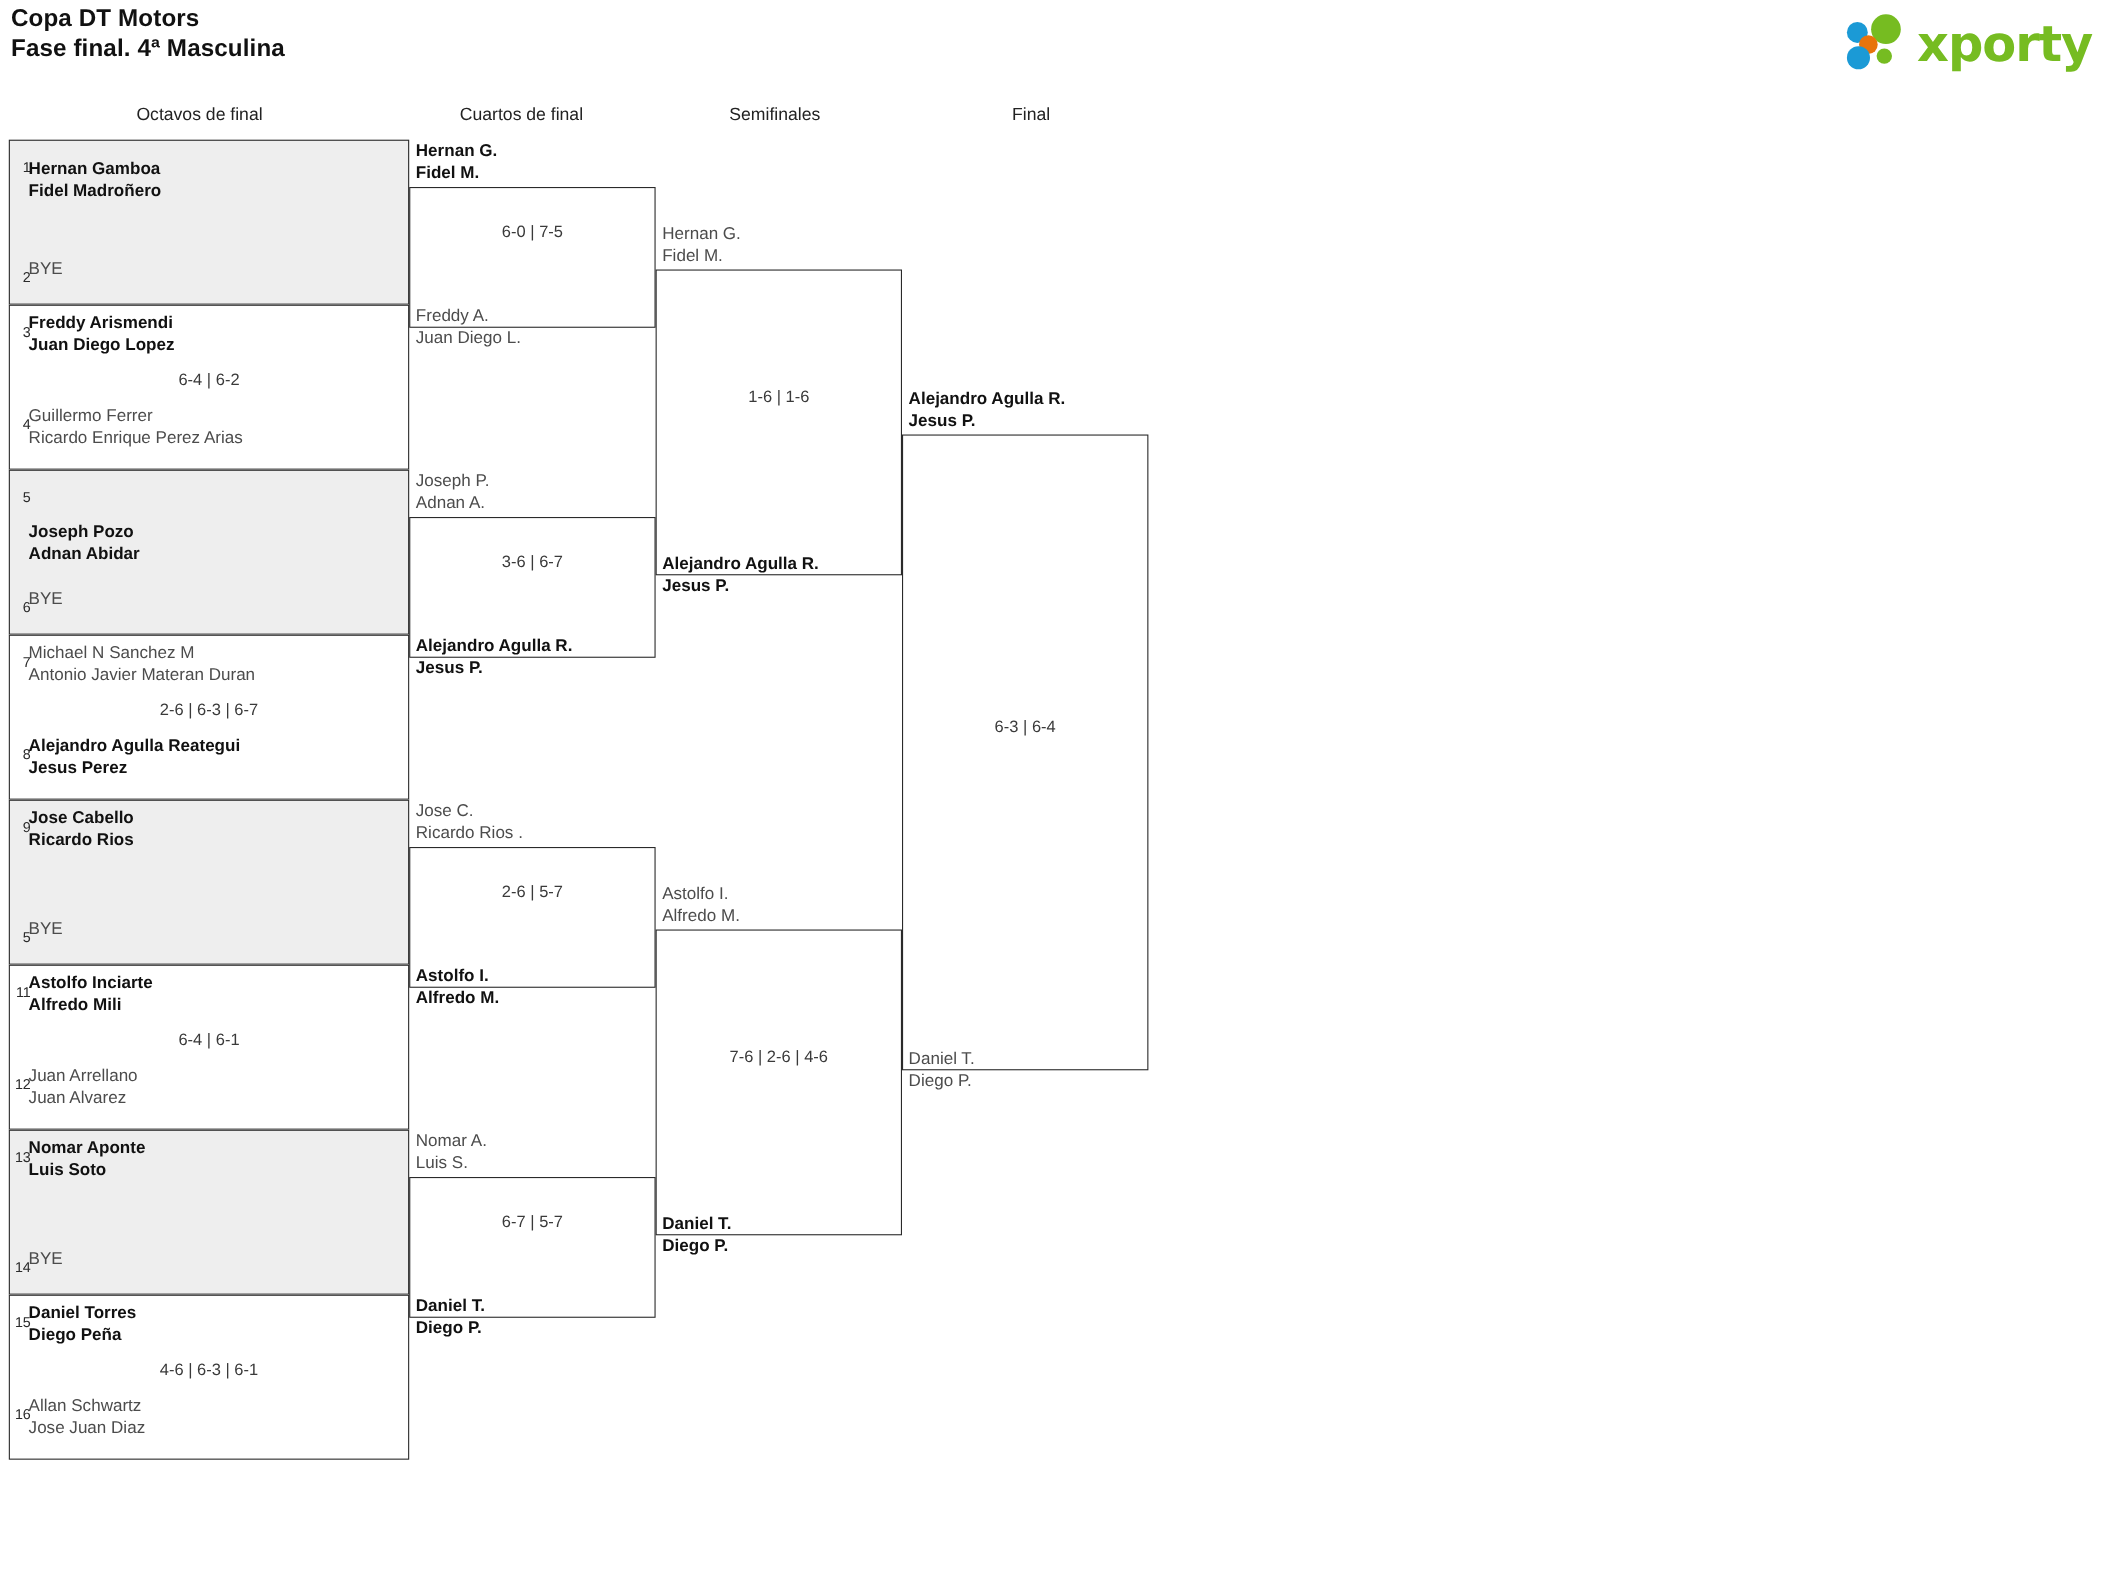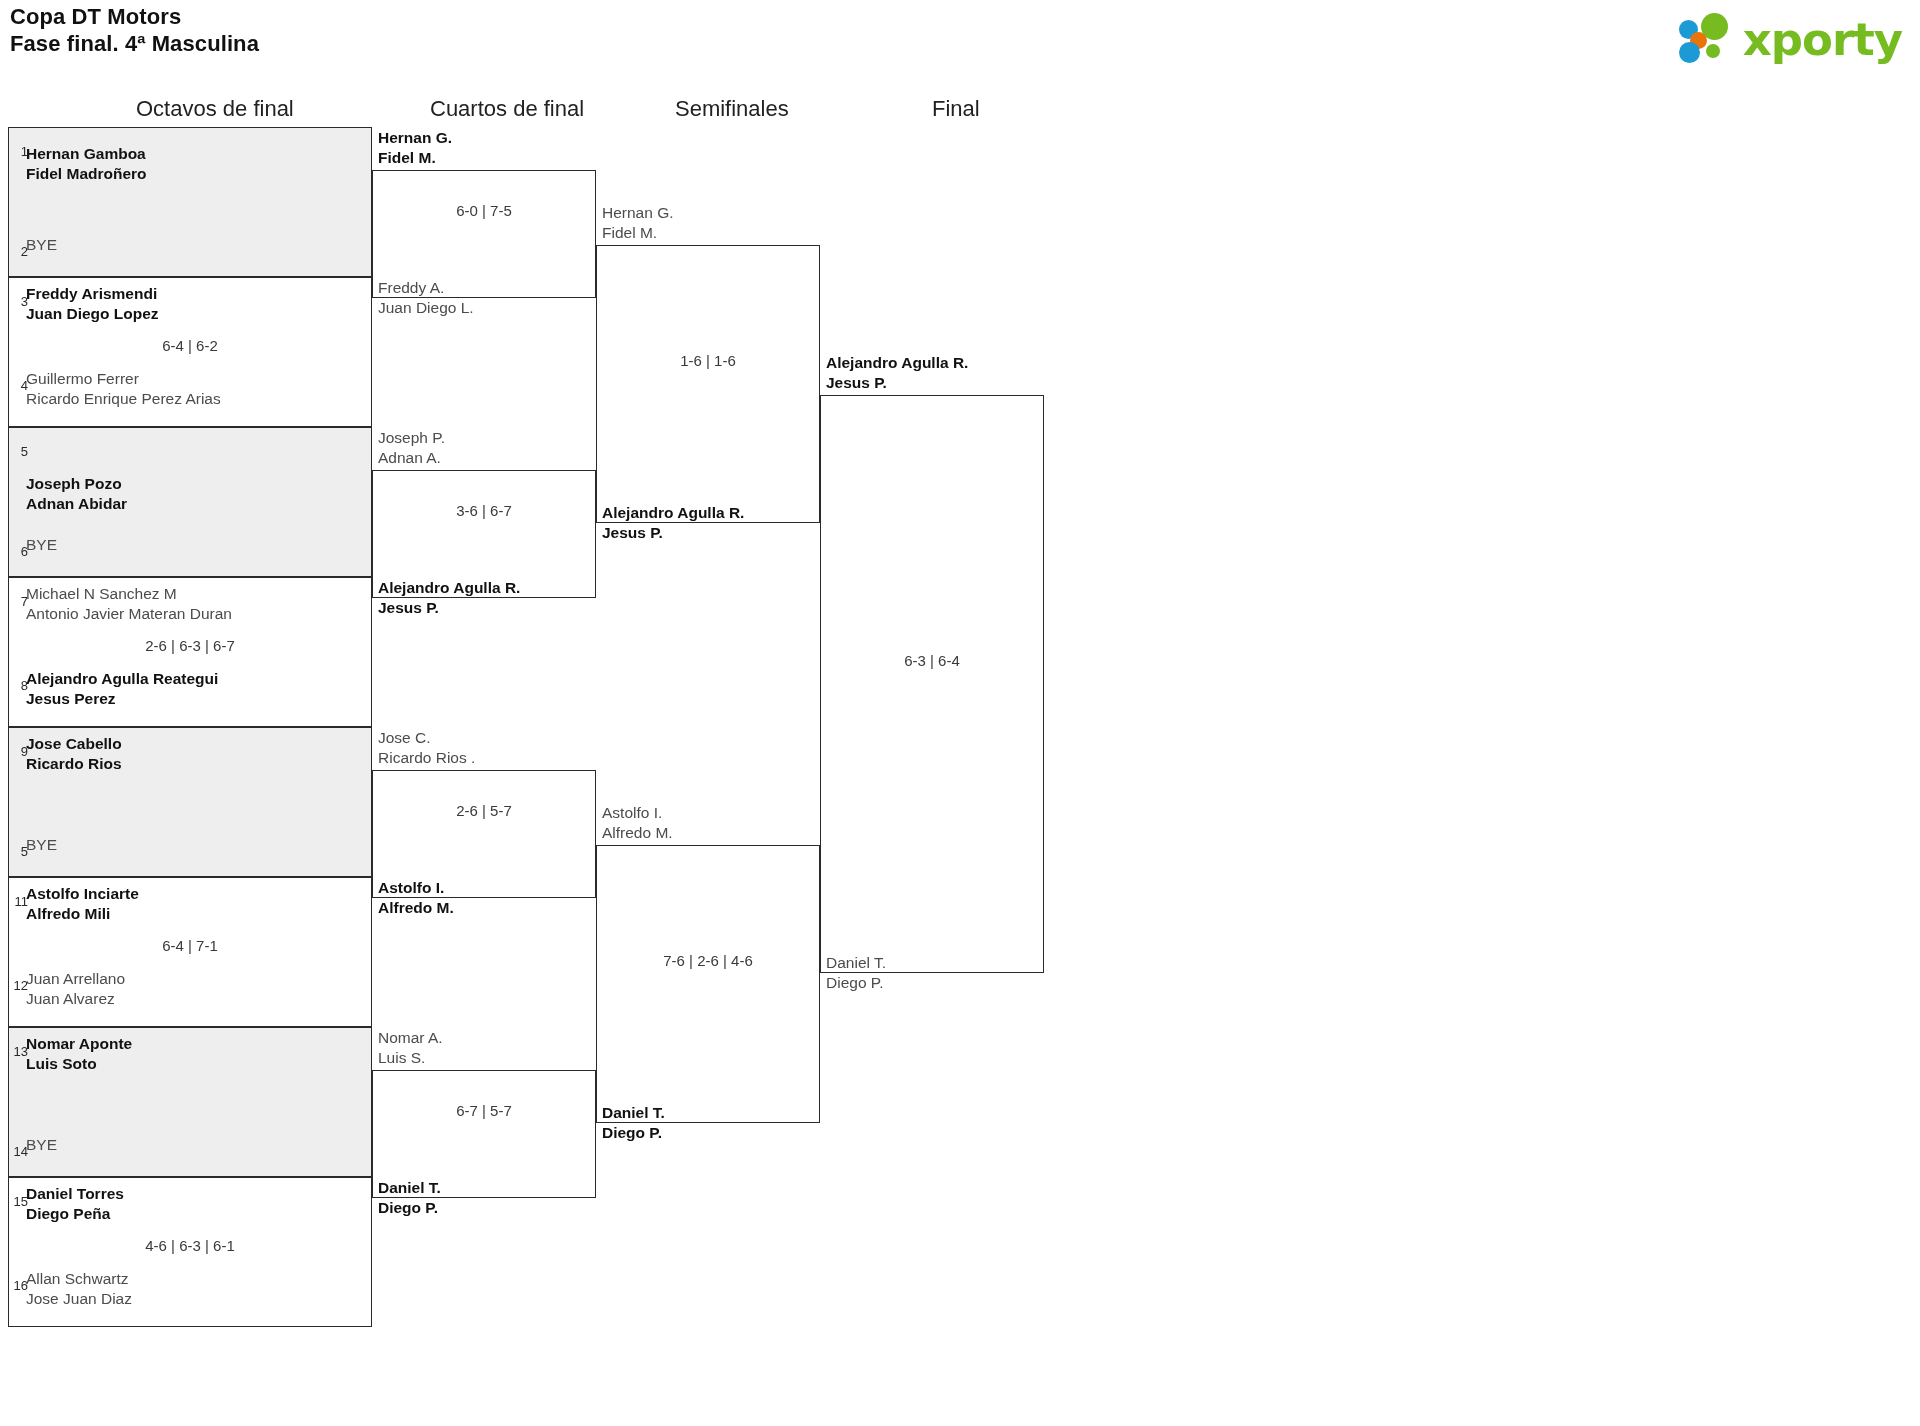--- a/index.html
+++ b/index.html
@@ -20,21 +20,21 @@
   .logo-mark i{position:absolute;border-radius:50%;display:block;}
   .d1{width:19px;height:19px;left:0px;top:9px;background:#1b9ad6;}
   .d2{width:27px;height:27px;left:22px;top:2px;background:#76bc21;}
   .d3{width:17px;height:17px;left:11px;top:21px;background:#e8740c;}
   .d4{width:21px;height:21px;left:0px;top:31px;background:#1b9ad6;}
   .d5{width:14px;height:14px;left:27px;top:33px;background:#76bc21;}
   .logo-text{font-size:45px;font-weight:700;color:#76bc21;line-height:1;letter-spacing:-1px;
              font-family:"DejaVu Sans",sans-serif;position:relative;top:2px;}
 
   
-  .round-head{position:absolute;font-size:22px;color:#222;white-space:nowrap;margin-left:12px;}
+  .round-head{position:absolute;font-size:16px;color:#222;white-space:nowrap;}
 
   
   .r1-block{position:absolute;box-sizing:border-box;border:1.4px solid #2a2a2a;}
   .r1-block.shade{background:#eeeeee;}
   .r1-block.plain{background:#ffffff;}
 
   .seed{position:absolute;font-size:13px;color:#2a2a2a;text-align:right;width:22px;}
   .team{position:absolute;font-size:15.5px;line-height:1.27;white-space:nowrap;}
   .team.win{font-weight:700;color:#111111;}
   .team.lose{font-weight:400;color:#4c4c4c;}
@@ -130,21 +130,21 @@
     <div class="seed" style="left:6px;top:894px;">11</div>
     <div class="team win" style="left:26px;top:884px;width:338px;">
       <div>Astolfo Inciarte</div>
       <div>Alfredo Mili</div>
     </div>
     <div class="seed" style="left:6px;top:978px;">12</div>
     <div class="team lose" style="left:26px;top:969px;width:338px;">
       <div>Juan Arrellano</div>
       <div>Juan Alvarez</div>
     </div>
-    <div class="score" style="left:8px;top:937px;width:364px;">6-4 | 7-1</div>
+    <div class="score" style="left:8px;top:937px;width:364px;">6-4 | 6-1</div>
     <div class="r1-block shade" style="left:8px;top:1027px;width:364px;height:150px;"></div>
     <div class="seed" style="left:6px;top:1044px;">13</div>
     <div class="team win" style="left:26px;top:1034px;width:338px;">
       <div>Nomar Aponte</div>
       <div>Luis Soto</div>
     </div>
     <div class="seed" style="left:6px;top:1144px;">14</div>
     <div class="team lose" style="left:26px;top:1135px;width:338px;">
       <div>BYE</div>
     </div>

